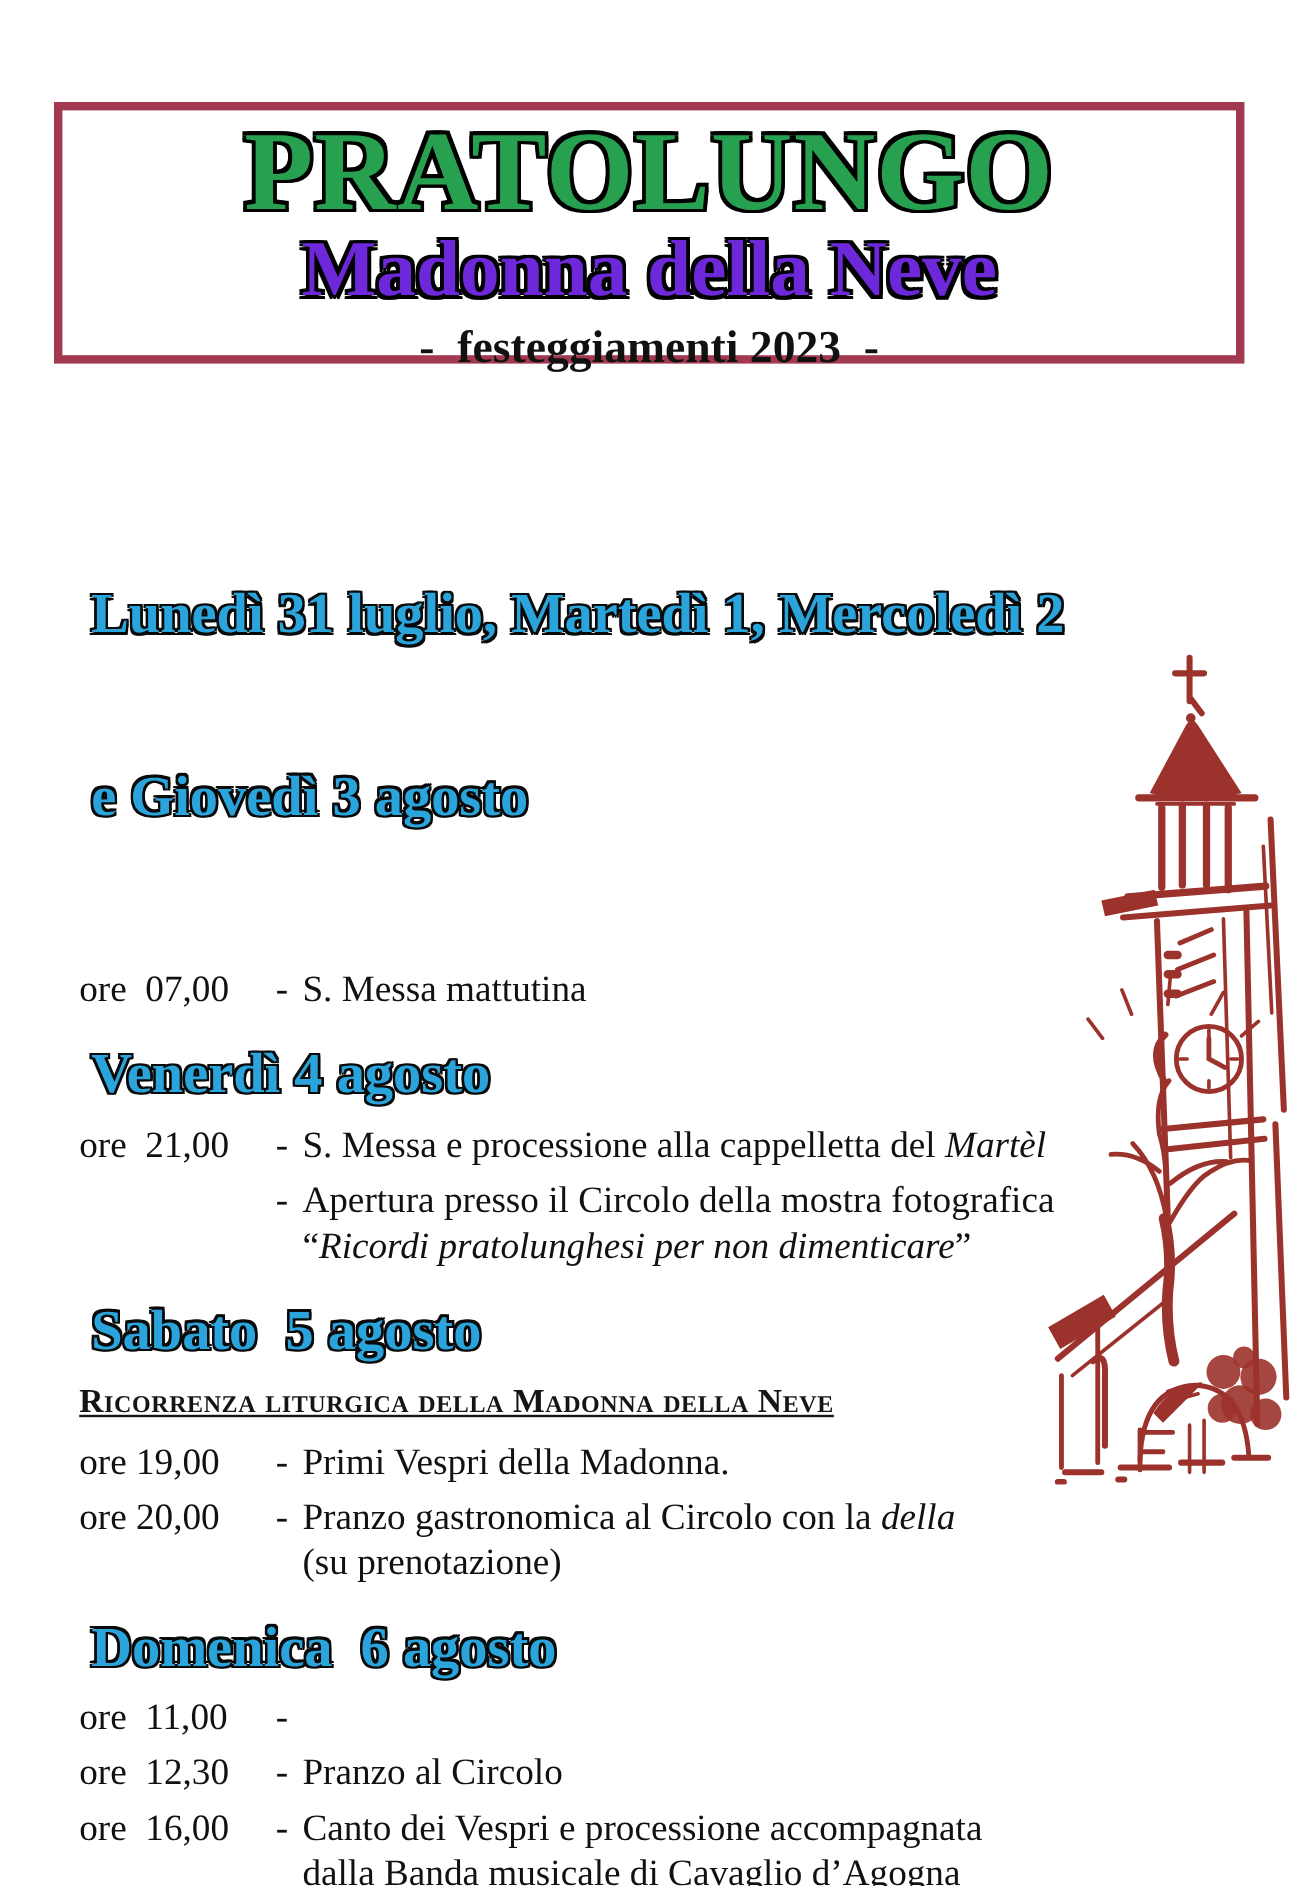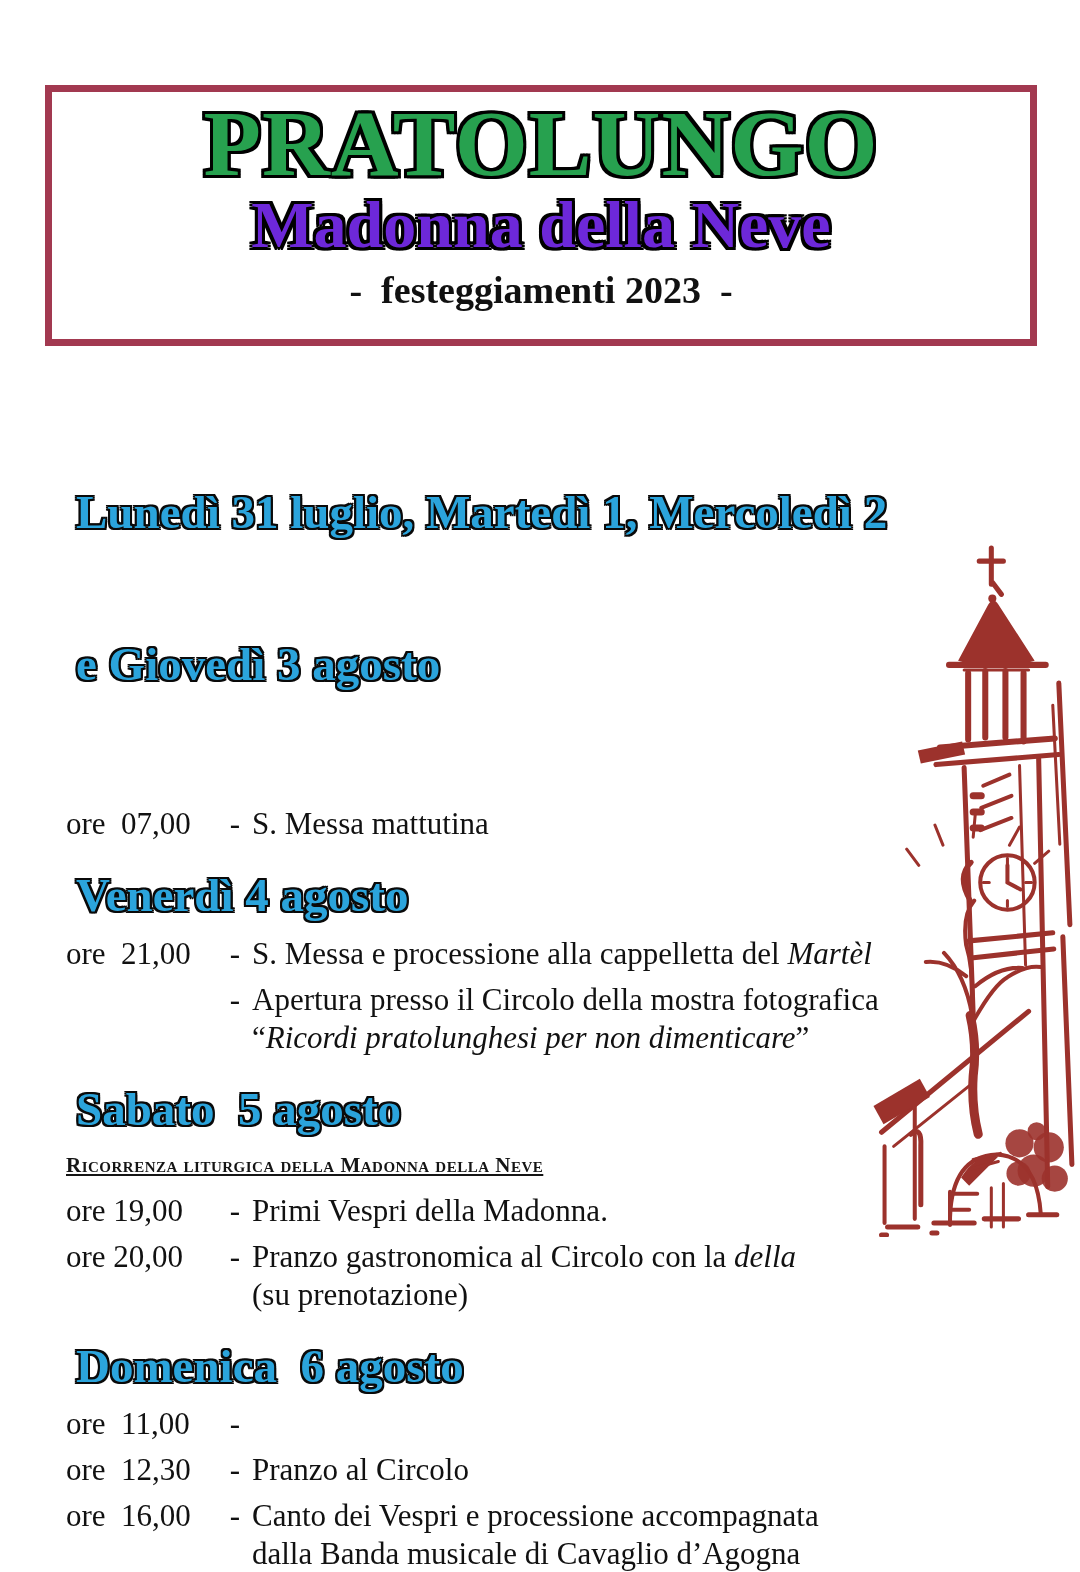--- a/index.html
+++ b/index.html
@@ -7,21 +7,21 @@
   body {
     width:1080px; height:1572px;
     position:relative; overflow:hidden;
     font-family:"Liberation Serif", serif;
     color:#111;
   }
 
   
   .frame {
     position:absolute; left:45px; top:85px;
-    width:992px; height:261px;
+    width:992px; height:218px;
     border:7px solid #a23950;
     background:#ffffff;
     text-align:center;
     padding-top:4px;
   }
   .title-main {
     font-size:94px; line-height:1.02; font-weight:bold;
     color:#27a14f; letter-spacing:1px; white-space:pre;
     text-shadow:-3px -3px 0 #000, 0 -3px 0 #000, 3px -3px 0 #000,
                 -3px 0 0 #000, 3px 0 0 #000,
@@ -50,21 +50,21 @@
   .sec-heading {
     font-size:47px; line-height:1.08; font-weight:bold;
     color:#2ba4dc; white-space:pre;
     padding-left:10px;
     text-shadow:-2px -2px 0 #0a0a0a, 0 -2px 0 #0a0a0a, 2px -2px 0 #0a0a0a,
                 -2px 0 0 #0a0a0a, 2px 0 0 #0a0a0a,
                 -2px 2px 0 #0a0a0a, 0 2px 0 #0a0a0a, 2px 2px 0 #0a0a0a;
   }
   .subheading {
     margin-top:18px;
-    font-size:21px; font-weight:bold;
+    font-size:28px; font-weight:bold;
     font-variant:small-caps;
     text-decoration:underline;
     letter-spacing:0.5px;
     color:#151515;
   }
   .rows { margin-top:14px; }
   .row { display:flex; align-items:baseline; font-size:31px; line-height:37px; }
   .row + .row { margin-top:9px; }
   .row.cont { margin-top:1px; }
   .time { width:152px; flex:0 0 152px; white-space:pre; }

